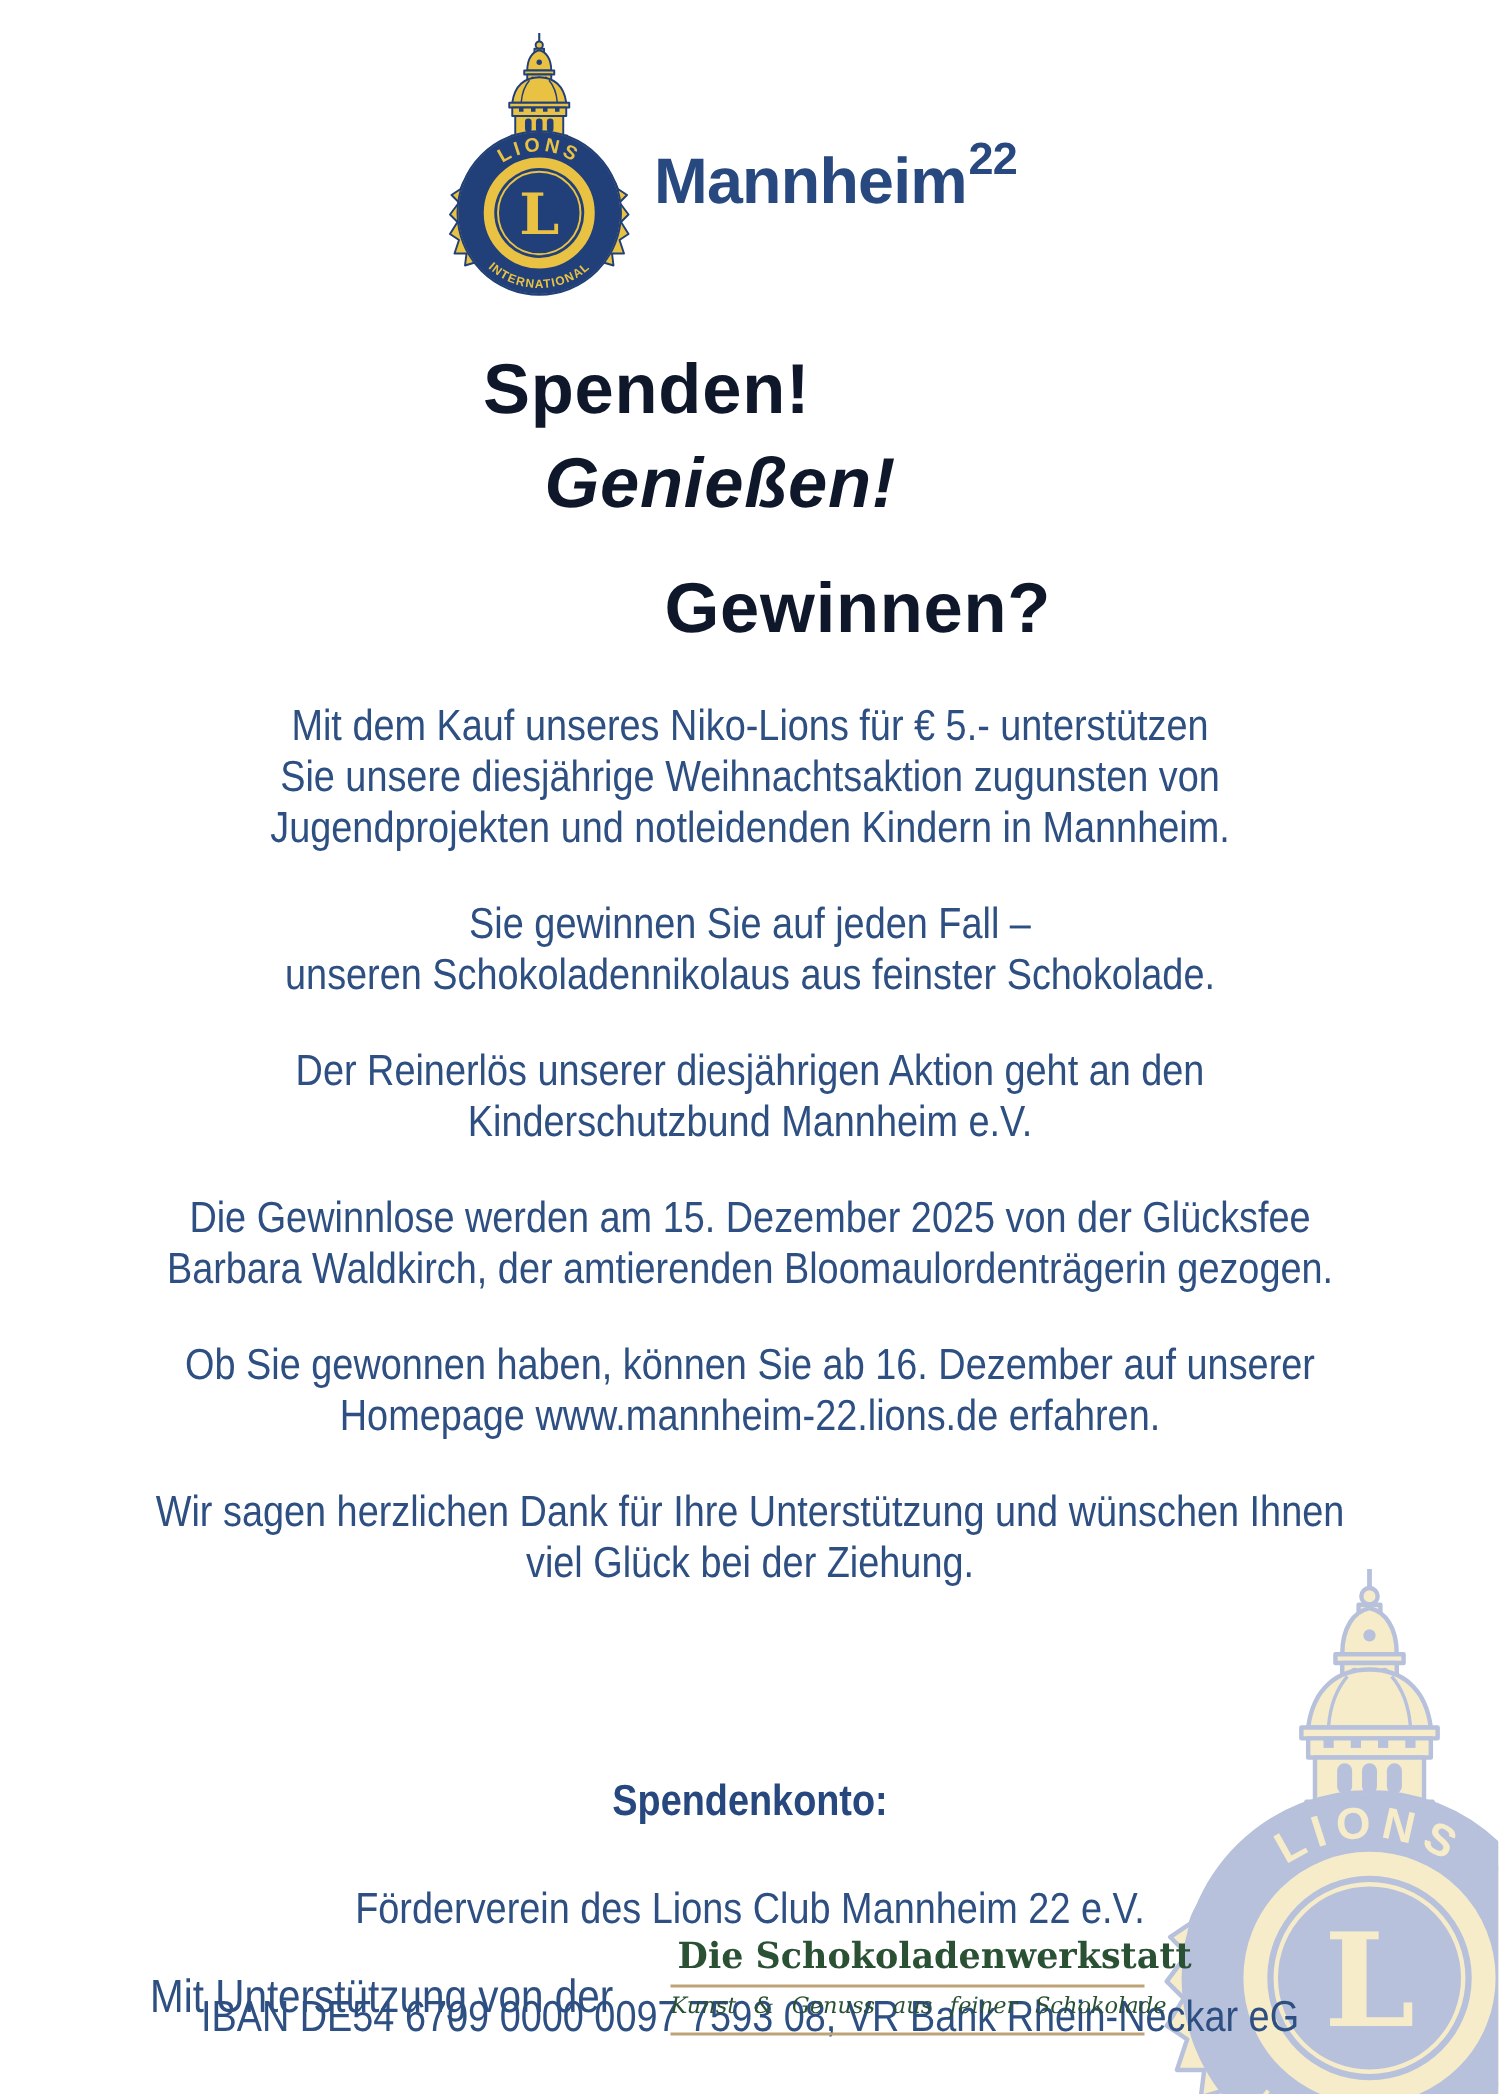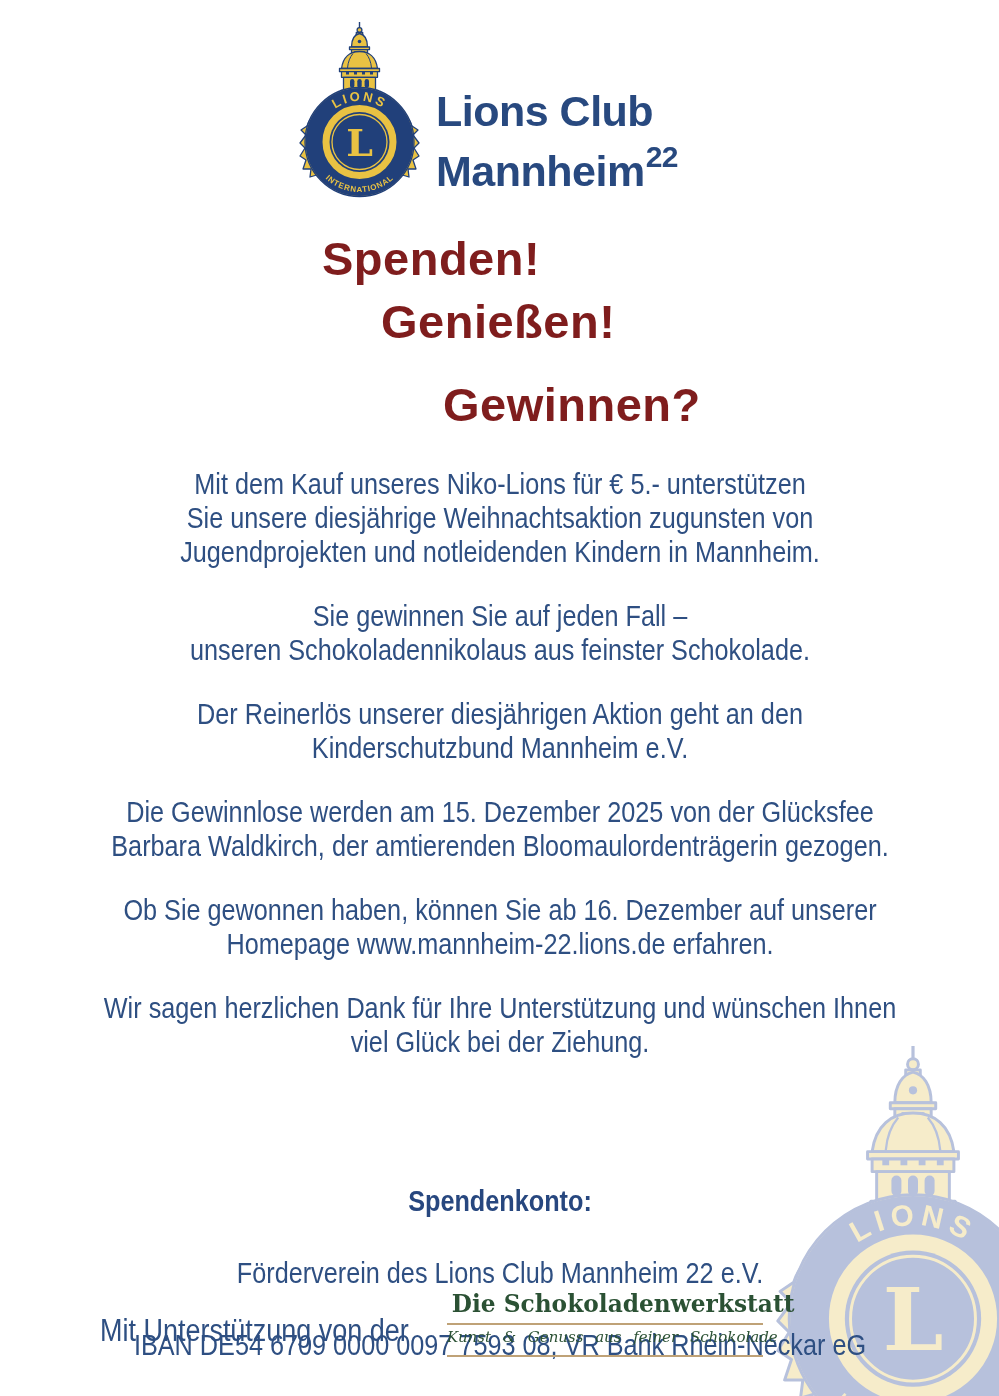--- a/index.html
+++ b/index.html
@@ -21,24 +21,24 @@
   .header-logo{position:absolute;left:297px;top:22px;width:125px;z-index:2;}
   .watermark{position:absolute;left:771px;top:1046px;width:284px;z-index:0;}
   
   .header-title{
     position:absolute;left:436px;top:86px;z-index:2;
     color:#28497f;font-weight:bold;font-size:43px;line-height:50px;letter-spacing:-0.5px;
   }
   .header-title sup{font-size:30px;position:relative;top:-4px;margin-left:1px;}
   
   .headline div{
-    position:absolute;color:#7f1d1d;font-weight:bold;font-size:47px;letter-spacing:0.5px;z-index:2;
+    position:absolute;color:#0f172a;font-weight:bold;font-size:47px;letter-spacing:0.5px;z-index:2;
   }
   .hl1{left:322px;top:231px;}
-  .hl2{left:381px;top:294px;}
+  .hl2{left:363px;top:294px;font-style:italic;}
   .hl3{left:443px;top:357px;margin-top:20px;}
   
   .body-text{
     position:absolute;top:467px;left:50%;width:1160px;margin-left:-580px;
     transform:scaleX(0.87);transform-origin:50% 0;
     text-align:center;color:#2e4f82;font-size:29px;line-height:34px;z-index:2;
   }
   .body-text p{margin:0 0 30px 0;white-space:pre-line;}
   
   .donation{
@@ -165,21 +165,20 @@
       <text class="arcText" font-size="13" letter-spacing="2.5">
         <textPath href="#arcTop" startOffset="50%" text-anchor="middle">LIONS</textPath>
       </text>
       <text class="arcText" font-size="8" letter-spacing="0.8">
         <textPath href="#arcBottom" startOffset="50%" text-anchor="middle">INTERNATIONAL</textPath>
       </text>
     </g>
   </svg>
 </div>
   <div class="header-title">
-    <div>Lions Club</div>
     <div><span>Mannheim</span><sup>22</sup></div>
   </div>
 
   <div class="headline">
     <div class="hl1">Spenden!</div>
     <div class="hl2">Genießen!</div>
     <div class="hl3">Gewinnen?</div>
   </div>
 
   <div class="body-text">

